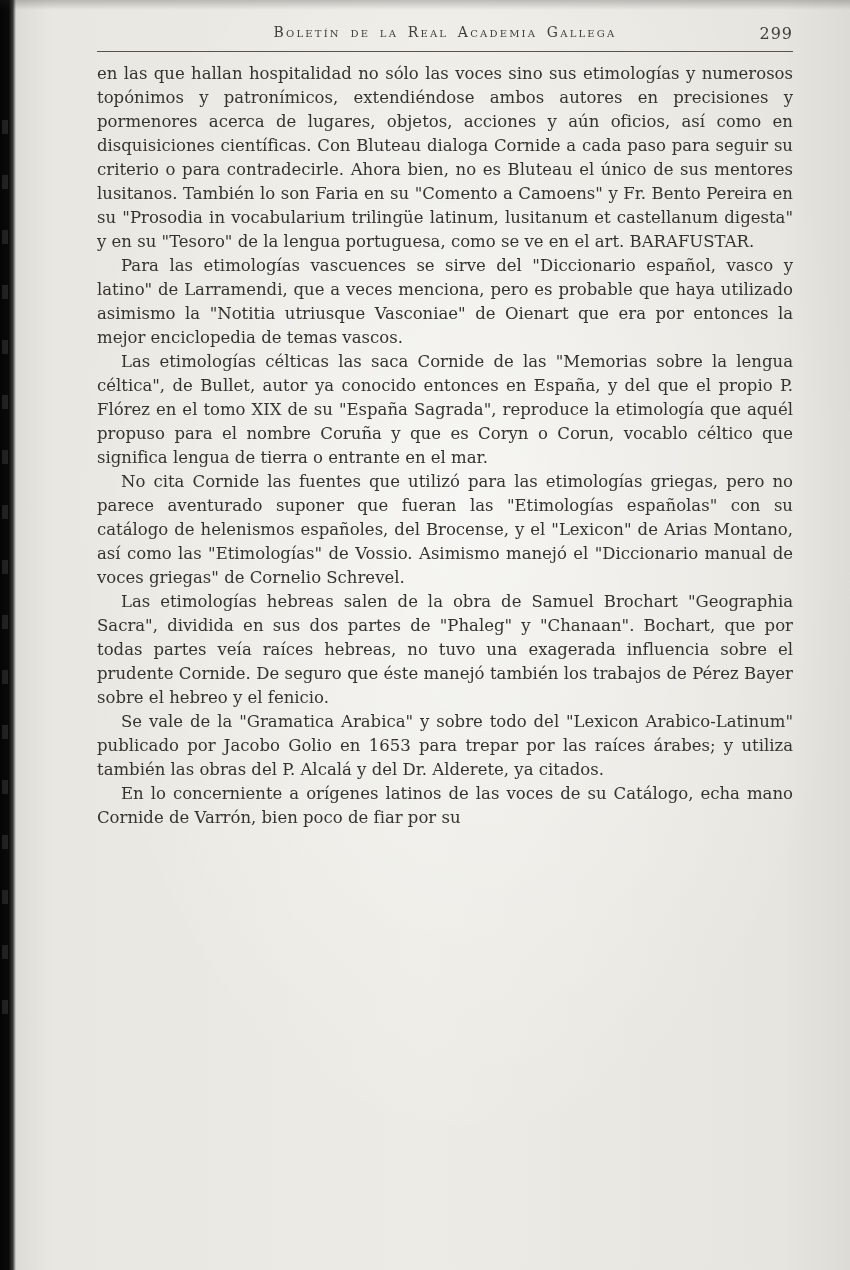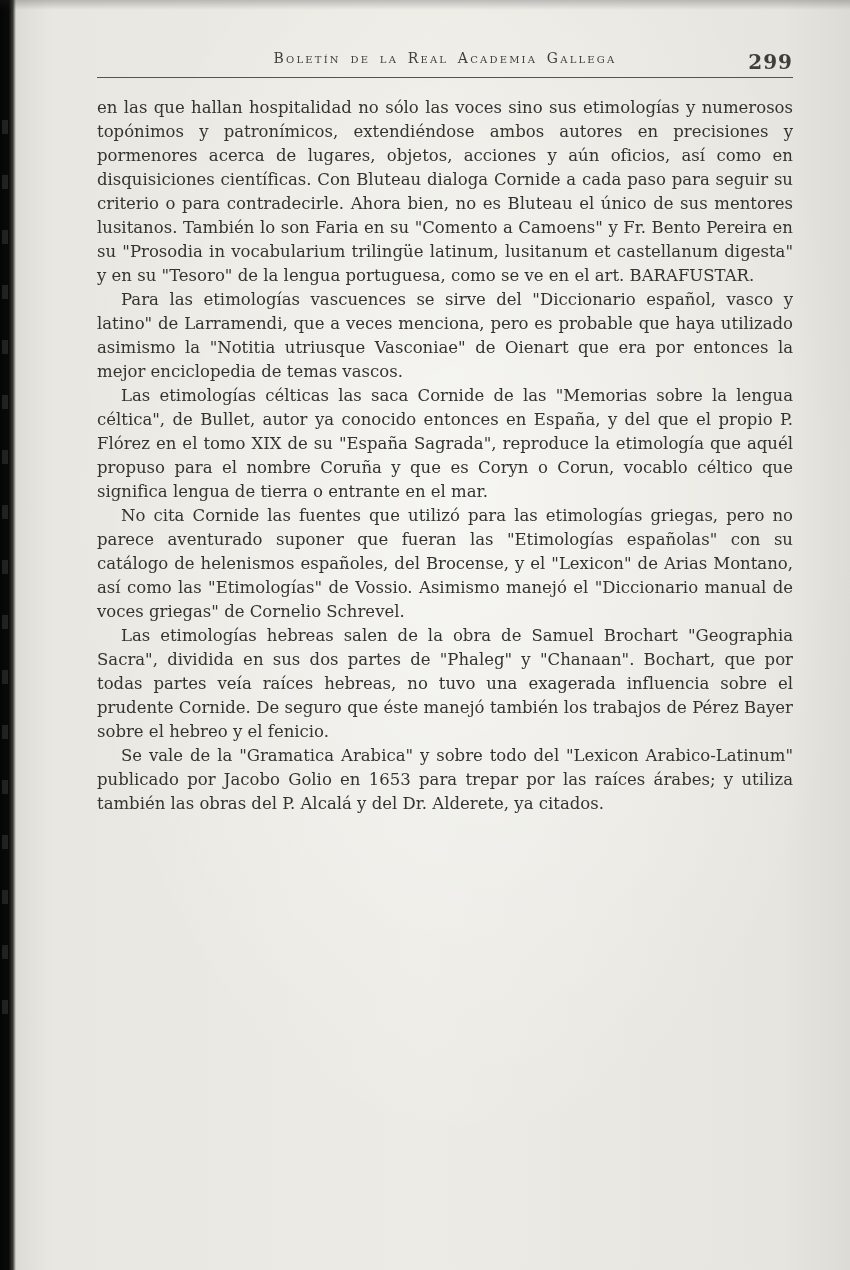--- a/index.html
+++ b/index.html
@@ -50,50 +50,49 @@
     background: linear-gradient(180deg, rgba(40,40,40,0.25), rgba(40,40,40,0));
   }
   .page-content {
     position: absolute;
     top: 0;
     left: 97px;
     width: 696px;
   }
   .page-header {
     position: relative;
-    margin-top: 50px;
+    margin-top: 24px;
     height: 20px;
   }
   .header-title {
     display: block;
     text-align: center;
     font-size: 14px;
     letter-spacing: 2.2px;
     font-variant: small-caps;
     color: #403e3a;
     word-spacing: 3px;
   }
   .page-number {
     position: absolute;
     right: 0;
     top: 0;
-    font-size: 20px;
+    font-size: 16px;
     letter-spacing: 1px;
     color: #403e3a;
-    font-weight: bold;
   }
   .header-rule {
     margin-top: 7px;
     border: none;
     border-top: 1.4px solid #57544f;
     width: 100%;
     height: 0;
   }
   .body-text {
-    margin-top: 18px;
+    margin-top: 10px;
     text-align: justify;
     font-size: 16.5px;
     line-height: 24px;
     color: #35332f;
     text-rendering: optimizeLegibility;
   }
   .body-text p {
     margin: 0;
     text-indent: 24px;
     hyphens: auto;
@@ -119,16 +118,17 @@
 
     <hr class="header-rule">
 
     <main class="body-text">
       <p class="no-indent">en las que hallan hospitalidad no sólo las voces sino sus etimologías y numerosos topónimos y patronímicos, extendiéndose ambos autores en precisiones y pormenores acerca de lugares, objetos, acciones y aún oficios, así como en disquisiciones científicas. Con Bluteau dialoga Cornide a cada paso para seguir su criterio o para contradecirle. Ahora bien, no es Bluteau el único de sus mentores lusitanos. También lo son Faria en su "Comento a Camoens" y Fr. Bento Pereira en su "Prosodia in vocabularium trilingüe latinum, lusitanum et castellanum digesta" y en su "Tesoro" de la lengua portuguesa, como se ve en el art. BARAFUSTAR.</p>
       <p>Para las etimologías vascuences se sirve del "Diccionario español, vasco y latino" de Larramendi, que a veces menciona, pero es probable que haya utilizado asimismo la "Notitia utriusque Vasconiae" de Oienart que era por entonces la mejor enciclopedia de temas vascos.</p>
       <p>Las etimologías célticas las saca Cornide de las "Memorias sobre la lengua céltica", de Bullet, autor ya conocido entonces en España, y del que el propio P. Flórez en el tomo XIX de su "España Sagrada", reproduce la etimología que aquél propuso para el nombre Coruña y que es Coryn o Corun, vocablo céltico que significa lengua de tierra o entrante en el mar.</p>
       <p>No cita Cornide las fuentes que utilizó para las etimologías griegas, pero no parece aventurado suponer que fueran las "Etimologías españolas" con su catálogo de helenismos españoles, del Brocense, y el "Lexicon" de Arias Montano, así como las "Etimologías" de Vossio. Asimismo manejó el "Diccionario manual de voces griegas" de Cornelio Schrevel.</p>
       <p>Las etimologías hebreas salen de la obra de Samuel Brochart "Geographia Sacra", dividida en sus dos partes de "Phaleg" y "Chanaan". Bochart, que por todas partes veía raíces hebreas, no tuvo una exagerada influencia sobre el prudente Cornide. De seguro que éste manejó también los trabajos de Pérez Bayer sobre el hebreo y el fenicio.</p>
       <p>Se vale de la "Gramatica Arabica" y sobre todo del "Lexicon Arabico-Latinum" publicado por Jacobo Golio en 1653 para trepar por las raíces árabes; y utiliza también las obras del P. Alcalá y del Dr. Alderete, ya citados.</p>
+      <p>En lo concerniente a orígenes latinos de las voces de su Catálogo, echa mano Cornide de Varrón, bien poco de fiar por su</p>
     </main>
 
   </div>
 </div>
 
 </body></html>

